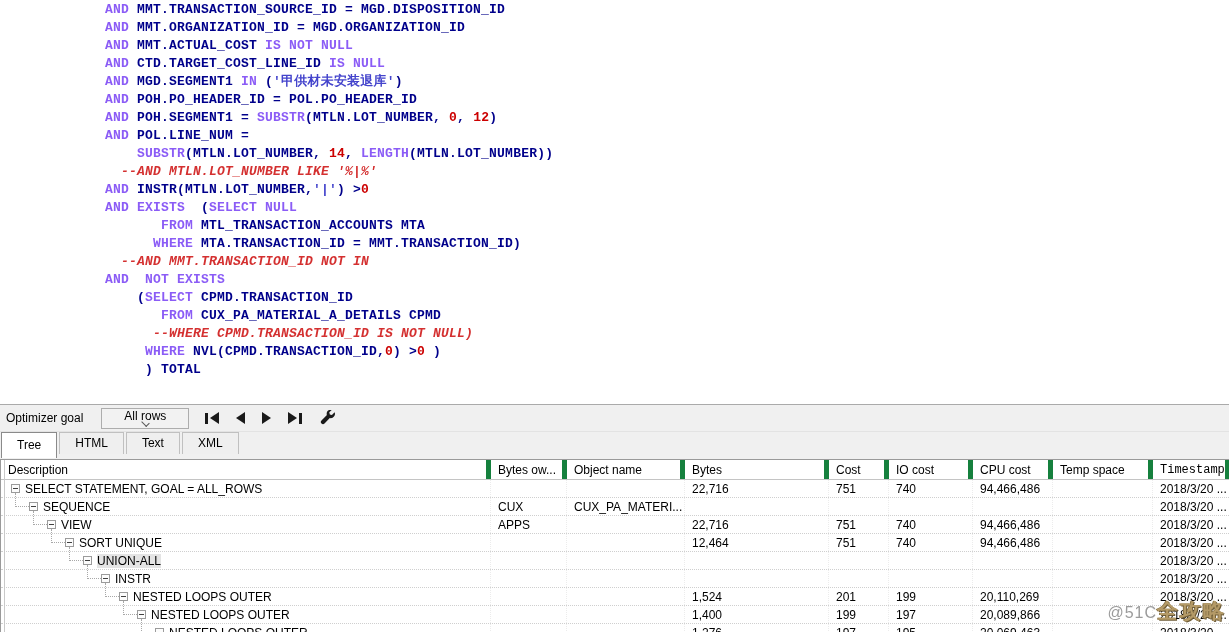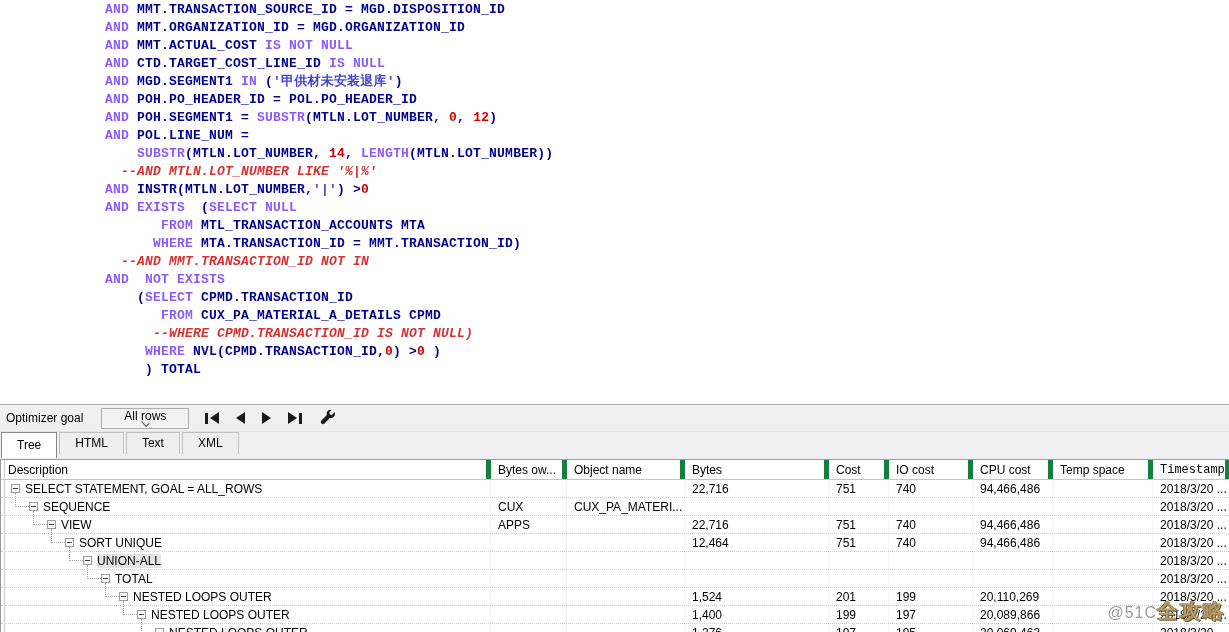--- a/index.html
+++ b/index.html
@@ -248,21 +248,21 @@
         <div class="c" style="width: 80px;"></div>
         <div class="c" style="width: 100px;"></div>
         <div class="c" style="width: 77px;">2018/3/20 ...</div>
       </div>
       <div class="gr">
         <div class="c tree-cell" style="width: 490px; padding: 0px;">
           <i class="vguide" style="left: 86px; top: 0px; height: 9px;"></i>
           <i class="hstub" style="left: 86px; width: 14px;"></i>
           <i class="vguide" style="left: 104px; top: 13px; bottom: 0px;"></i>
           <span class="exp" style="left: 100px;"></span>
-          <span class="lbl" style="left: 114px;">TOTAL</span>
+          <span class="lbl" style="left: 114px;">INSTR</span>
         </div>
         <div class="c" style="width: 76px;"></div>
         <div class="c" style="width: 118px;"></div>
         <div class="c" style="width: 144px;"></div>
         <div class="c" style="width: 60px;"></div>
         <div class="c" style="width: 84px;"></div>
         <div class="c" style="width: 80px;"></div>
         <div class="c" style="width: 100px;"></div>
         <div class="c" style="width: 77px;">2018/3/20 ...</div>
       </div>

